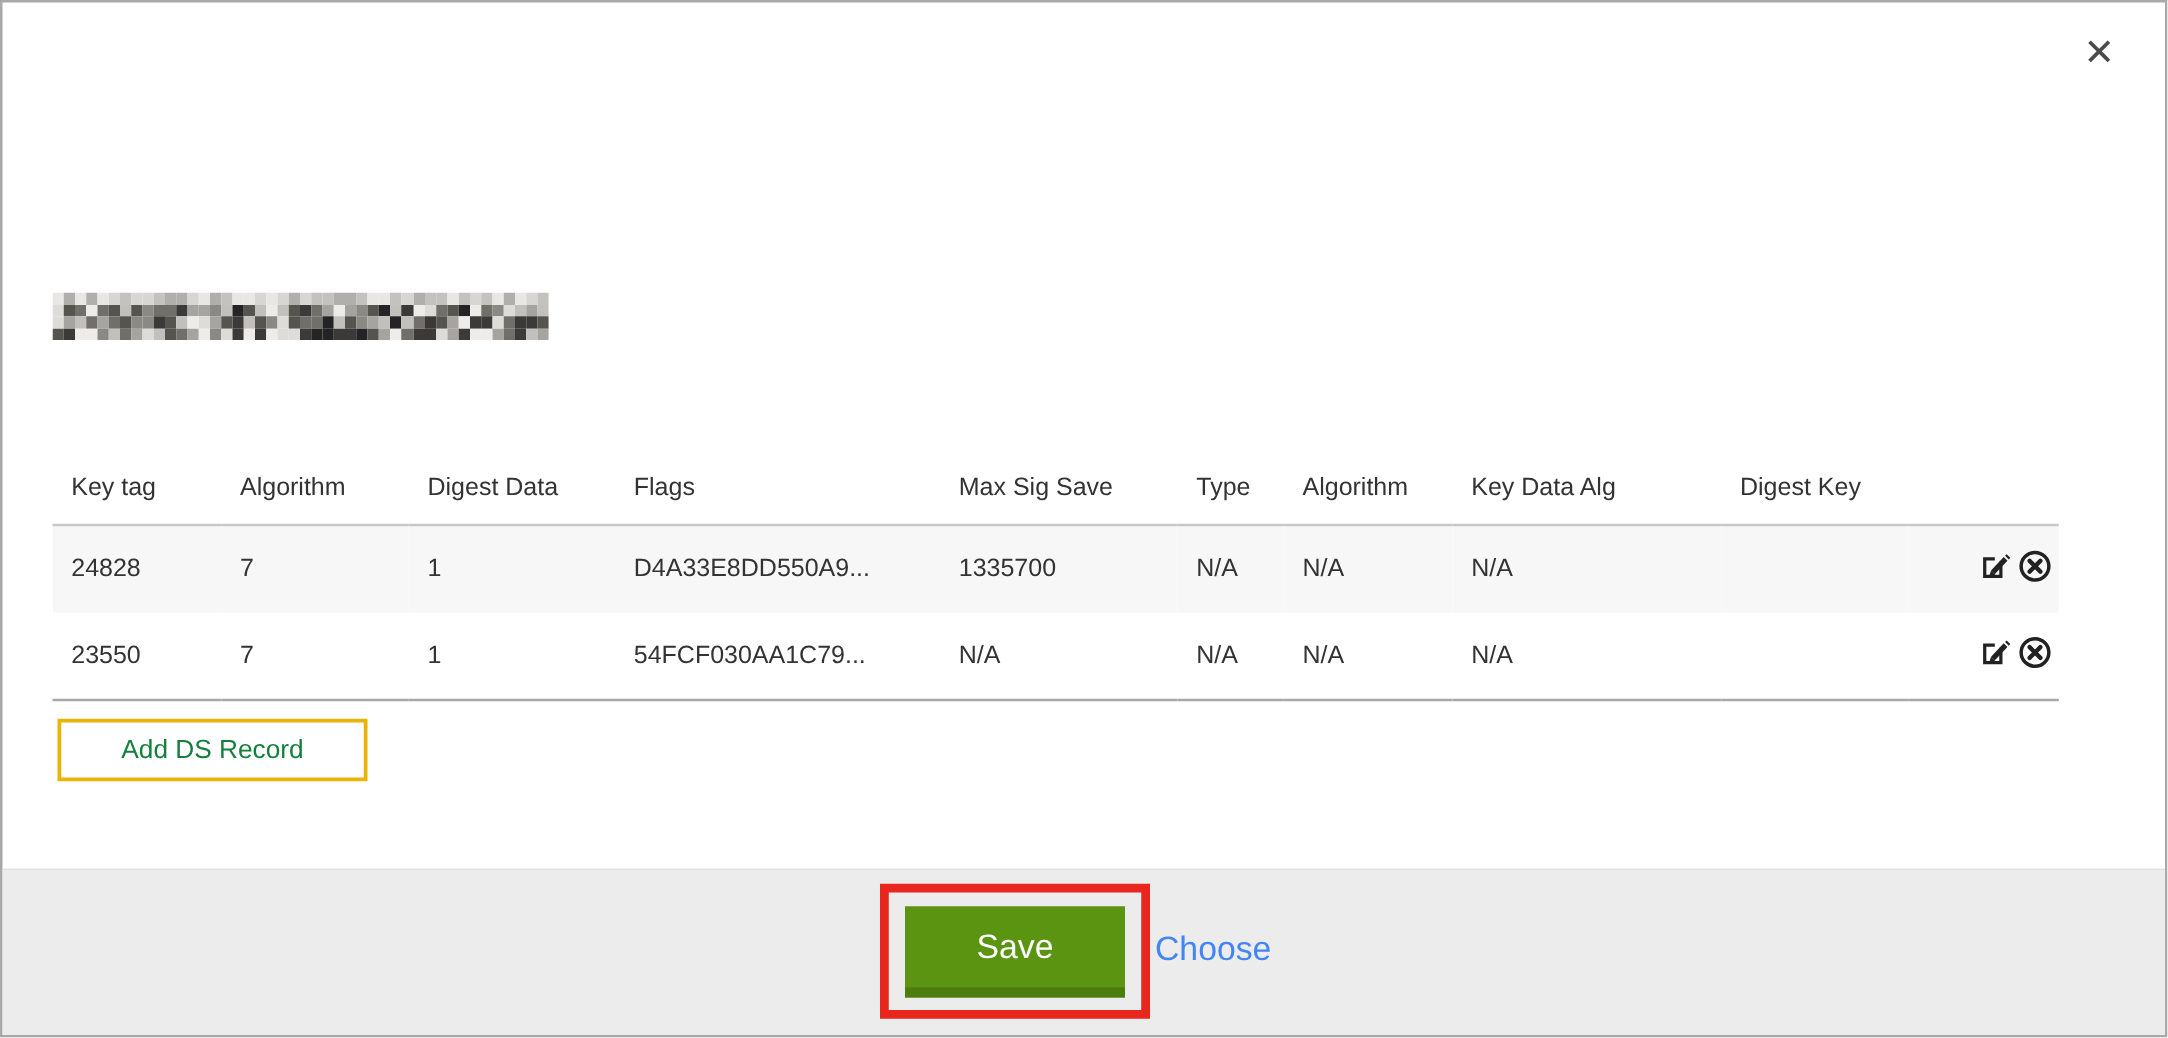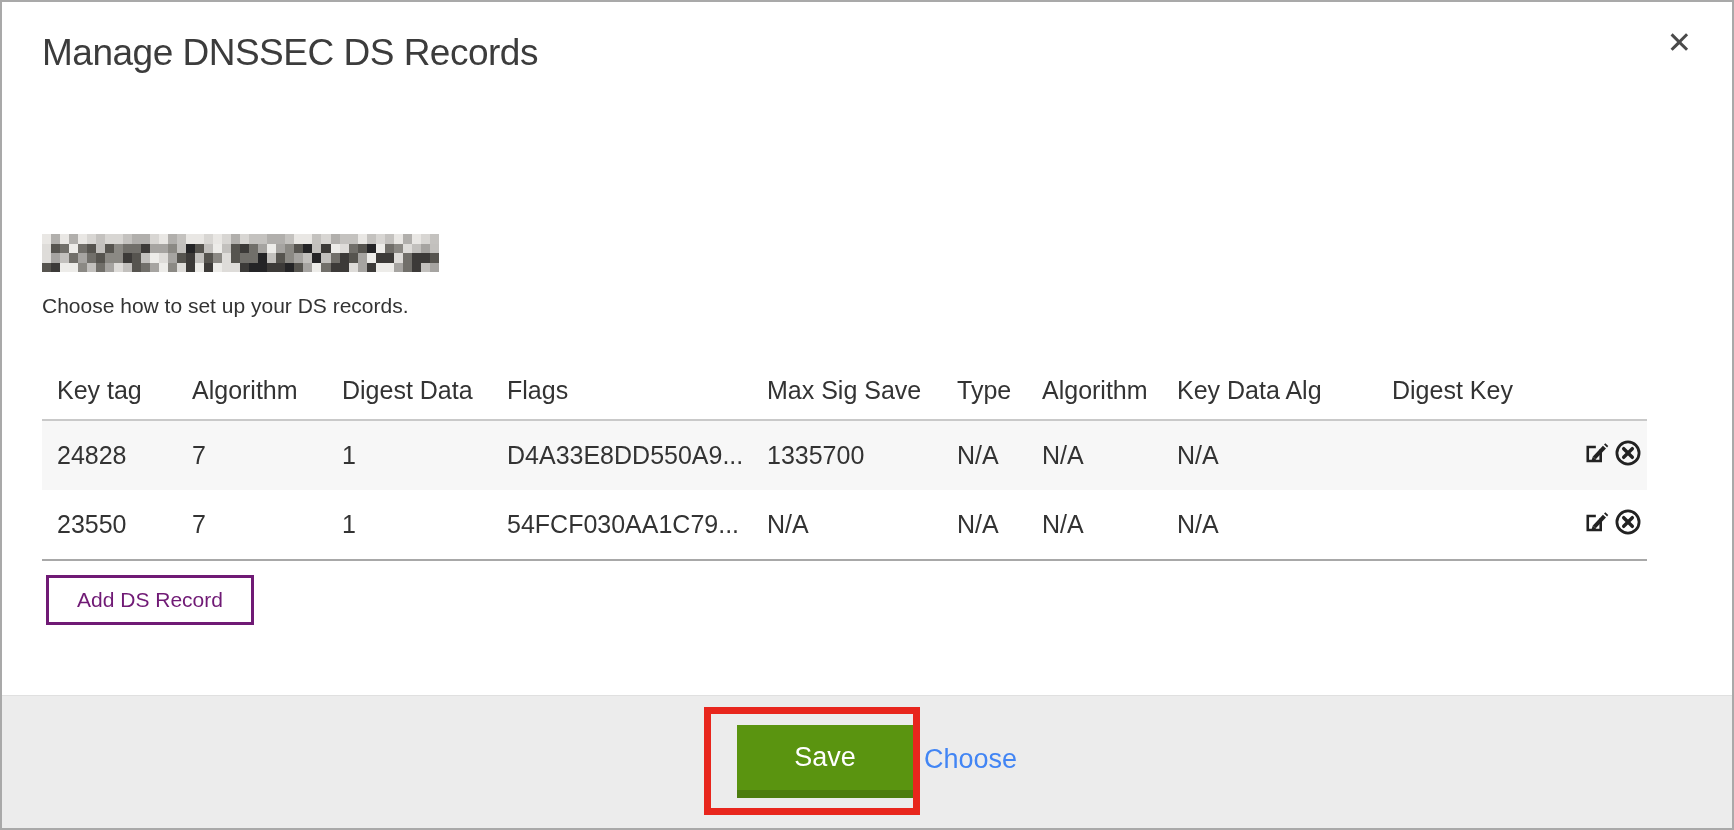--- a/index.html
+++ b/index.html
@@ -53,21 +53,21 @@
     font-size: 21px;
     color: #333;
   }
   .ds-table {
     position: absolute;
     left: 40px;
     top: 360px;
     width: 1605px;
     border-collapse: collapse;
     table-layout: fixed;
-    font-size: 25px;
+    font-size: 20px;
     color: #333;
   }
   .ds-table thead th {
     font-weight: 400;
     text-align: left;
     height: 58px;
     vertical-align: middle;
     padding-left: 15px;
   }
   .ds-table tbody { border-top: 2px solid #c9c9c9; border-bottom: 2px solid #a8a8a8; }
@@ -79,25 +79,25 @@
     overflow: hidden;
   }
   .ds-table tbody tr:first-child { background: #f7f7f7; }
   .actions-cell { text-align: right; padding-right: 5px !important; }
   .row-icon { display: inline-block; vertical-align: middle; cursor: pointer; }
   .row-icon + .row-icon { margin-left: 2px; }
   .add-record-btn {
     position: absolute;
     left: 44px;
     top: 573px;
-    width: 208px;
+    width: 248px;
     height: 50px;
     background: #fff;
-    border: 3px solid #701a75;
-    color: #701a75;
+    border: 3px solid #eab308;
+    color: #15803d;
     font-size: 21px;
     font-family: "Liberation Sans", sans-serif;
     cursor: pointer;
   }
   .footer {
     position: absolute;
     left: 0;
     bottom: 0;
     width: 100%;
     height: 133px;
@@ -106,21 +106,21 @@
   }
   .highlight-box {
     position: absolute;
     left: 702px;
     top: 705px;
     width: 216px;
     height: 108px;
     border: 7px solid #e8261d;
     display: flex;
     align-items: center;
-    justify-content: flex-end;
+    justify-content: center;
     pointer-events: none;
   }
   .save-btn {
     width: 176px;
     height: 73px;
     background: #5a9410;
     border: none;
     border-bottom: 8px solid #4c7d0e;
     color: #fff;
     font-size: 27px;
@@ -136,21 +136,20 @@
     color: #4285f4;
     text-decoration: none;
     cursor: pointer;
   }
 </style>
 </head>
 <body>
 
 <div class="dialog">
 
-  <h1 class="title">Manage DNSSEC DS Records</h1>
 
   <span class="close-btn">✕</span>
 
   <div class="domain-mosaic">
       <span style="background: rgb(233, 231, 228);"></span>
       <span style="background: rgb(177, 175, 172);"></span>
       <span style="background: rgb(233, 231, 228);"></span>
       <span style="background: rgb(177, 175, 172);"></span>
       <span style="background: rgb(233, 231, 228);"></span>
       <span style="background: rgb(216, 214, 211);"></span>
@@ -319,21 +318,20 @@
       <span style="background: rgb(60, 58, 56);"></span>
       <span style="background: rgb(237, 236, 233);"></span>
       <span style="background: rgb(237, 236, 233);"></span>
       <span style="background: rgb(166, 164, 161);"></span>
       <span style="background: rgb(113, 111, 106);"></span>
       <span style="background: rgb(60, 58, 56);"></span>
       <span style="background: rgb(194, 192, 189);"></span>
       <span style="background: rgb(166, 164, 161);"></span>
     </div>
 
-  <p class="intro">Choose how to set up your DS records.</p>
 
   <table class="ds-table">
     <colgroup>
       <col style="width:135px">
         <col style="width:150px">
         <col style="width:165px">
       <col style="width:260px">
         <col style="width:190px">
         <col style="width:85px">
       <col style="width:135px">

